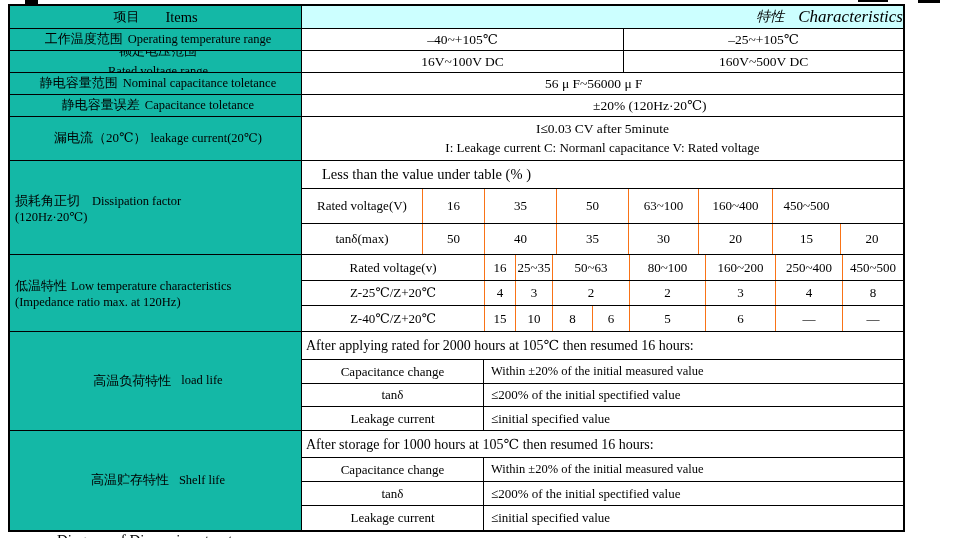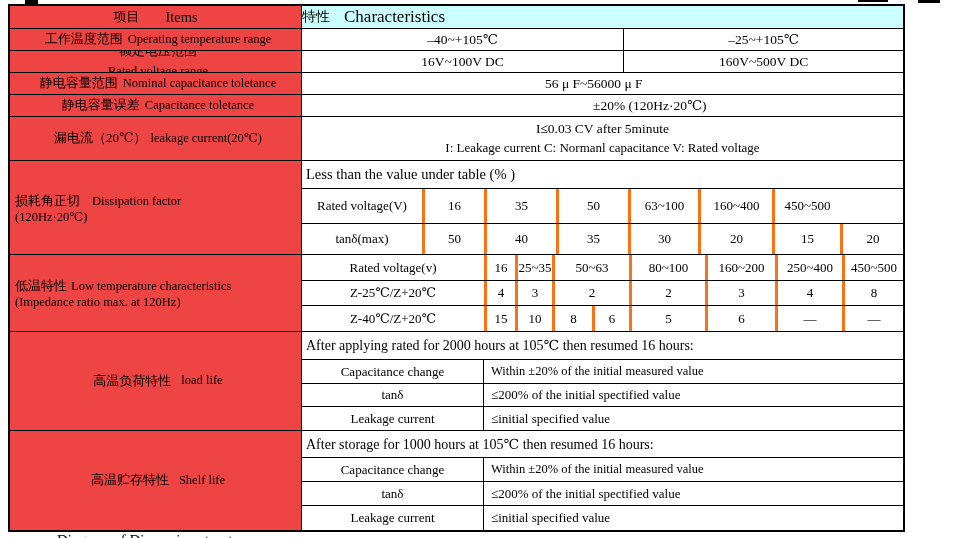--- a/index.html
+++ b/index.html
@@ -5,56 +5,56 @@
   * { box-sizing: border-box; margin: 0; padding: 0; }
   html,body { width: 974px; height: 538px; background: #fff; color: #000;
     font-family: "Liberation Serif", "DejaVu Serif", serif; overflow: hidden; position: relative; }
 
   .tbl { position: absolute; left: 8px; top: 4px; width: 897px; height: 528px;
     border: 2px solid #000; display: flex; flex-direction: column; background: #fff; }
 
   .row { display: flex; border-bottom: 1px solid #000; flex: none; overflow: hidden; }
   .row.last { border-bottom: none; flex: 1; }
 
-  .lcol { width: 292px; flex: none; background: #ef4444; border-right: 1px solid #000;
+  .lcol { width: 292px; flex: none; background: #14b8a6; border-right: 1px solid #000;
     display: flex; flex-direction: column; justify-content: center; align-items: flex-start;
     padding-left: 5px; line-height: 1.25; }
   .lcol.center { align-items: center; padding-left: 0; }
   .rcol { flex: 1; display: flex; flex-direction: column; min-width: 0; }
   .cyan { background: #ccffff; }
 
   .cn { font-size: 13px; }
   .en { font-size: 12.5px; }
   .sub { font-size: 12.5px; }
   .hdr-cn { font-size: 14px; }
   .hdr-en { font-size: 17px; }
 
   .h23 { height: 23px; } .h22 { height: 22px; } .h44 { height: 44px; }
   .h94 { height: 94px; } .h77 { height: 77px; } .h99 { height: 99px; }
 
-  .vcenter { display: flex; align-items: center; justify-content: flex-start; }
+  .vcenter { display: flex; align-items: center; justify-content: flex-end; font-style: italic; }
   .split { flex: 1; display: flex; }
   .split .a { width: 53.6%; border-right: 1px solid #000; display: flex;
     align-items: center; justify-content: center; font-size: 13.5px; }
   .split .b { flex: 1; display: flex; align-items: center; justify-content: center; font-size: 13.5px; }
   .fullval { flex: 1; display: flex; align-items: center; justify-content: center; font-size: 13.5px; }
 
   .leak { flex: 1; display: flex; flex-direction: column; justify-content: space-around;
     align-items: center; padding: 2px 0; }
   .leak .f1 { font-size: 13.5px; }
   .leak .f2 { font-size: 13px; }
 
   .srow { border-bottom: 1px solid #000; flex: none; overflow: hidden; }
   .srow.slast { border-bottom: none; flex: 1; }
-  .note { display: flex; align-items: center; padding-left: 4px; font-size: 14.5px; height: 28px; }
+  .note { display: flex; align-items: center; padding-left: 20px; font-size: 14.5px; height: 28px; }
   .cond { display: flex; align-items: center; padding-left: 4px; font-size: 14px; }
 
   .dg { display: grid; grid-template-columns: 120px 62px 72px 72px 70px 74px 68px 1fr; height: 100%; }
   .lg { display: grid; grid-template-columns: 182px 31px 37px 40px 37px 76px 70px 67px 1fr; height: 100%; }
-  .gc { border-left: 3px solid #f97316; display: flex; align-items: center; justify-content: center;
+  .gc { border-left: 1px solid #f97316; display: flex; align-items: center; justify-content: center;
     font-size: 13px; overflow: hidden; }
   .gc:first-child { border-left: none; }
   .span2 { grid-column: span 2; }
 
   .lifegrid { display: flex; height: 100%; }
   .lifegrid .nm { width: 182px; flex: none; border-right: 1px solid #000; display: flex;
     align-items: center; justify-content: center; font-size: 13px; }
   .lifegrid .vl { flex: 1; display: flex; align-items: center; padding-left: 7px; font-size: 13px; }
 
   .artifact { position: absolute; background: #000; }

